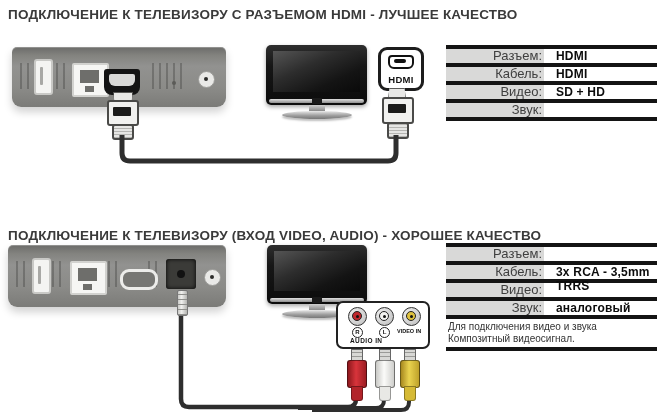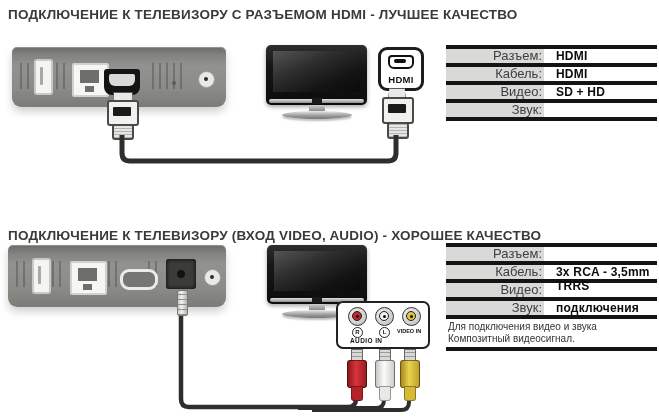--- a/index.html
+++ b/index.html
@@ -269,21 +269,21 @@
       <div class="lbl">Кабель:</div>
       <div class="val">3x RCA - 3,5mm TRRS</div>
     </div>
     <div class="bar"></div>
     <div class="spec-row">
       <div class="lbl">Видео:</div>
     </div>
     <div class="bar"></div>
     <div class="spec-row">
       <div class="lbl">Звук:</div>
-      <div class="val">подключения</div>
+      <div class="val">аналоговый</div>
     </div>
     <div class="bar"></div>
     <div class="table-note">
       <div>Для подключения видео и звука</div>
       <div>Композитный видеосигнал.</div>
     </div>
     <div class="bar"></div>
   </div>
 
 </div>

